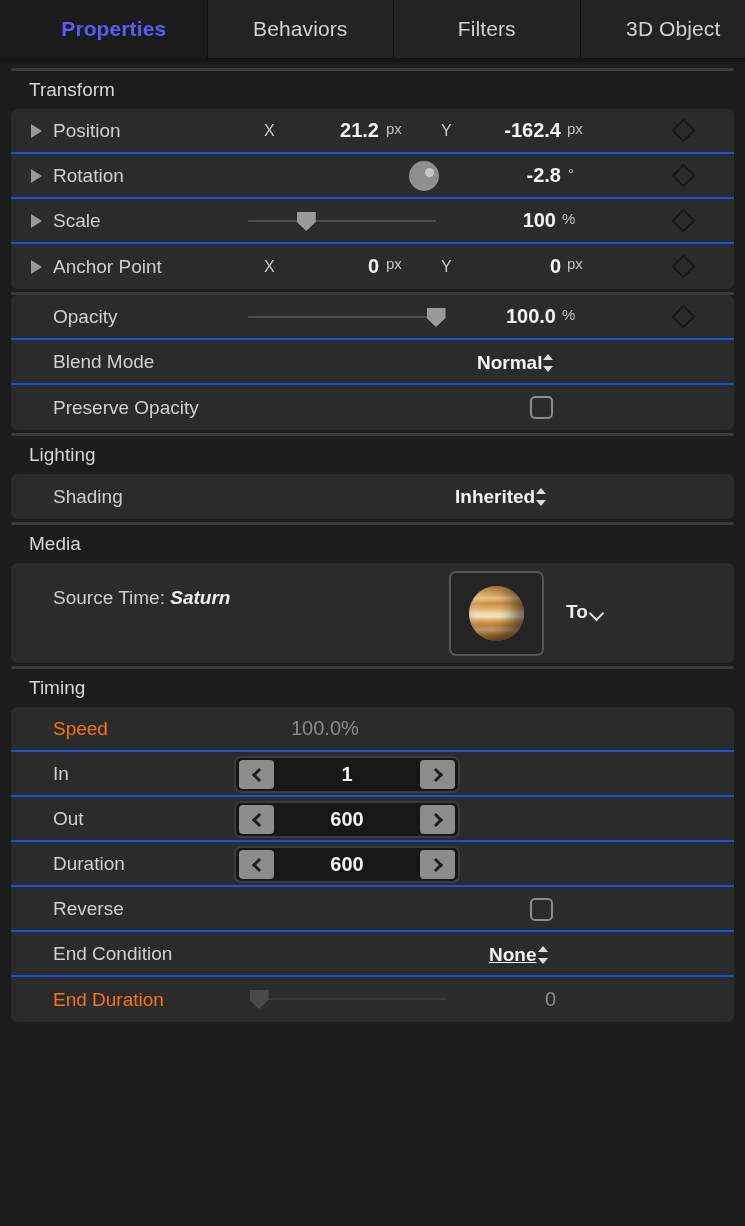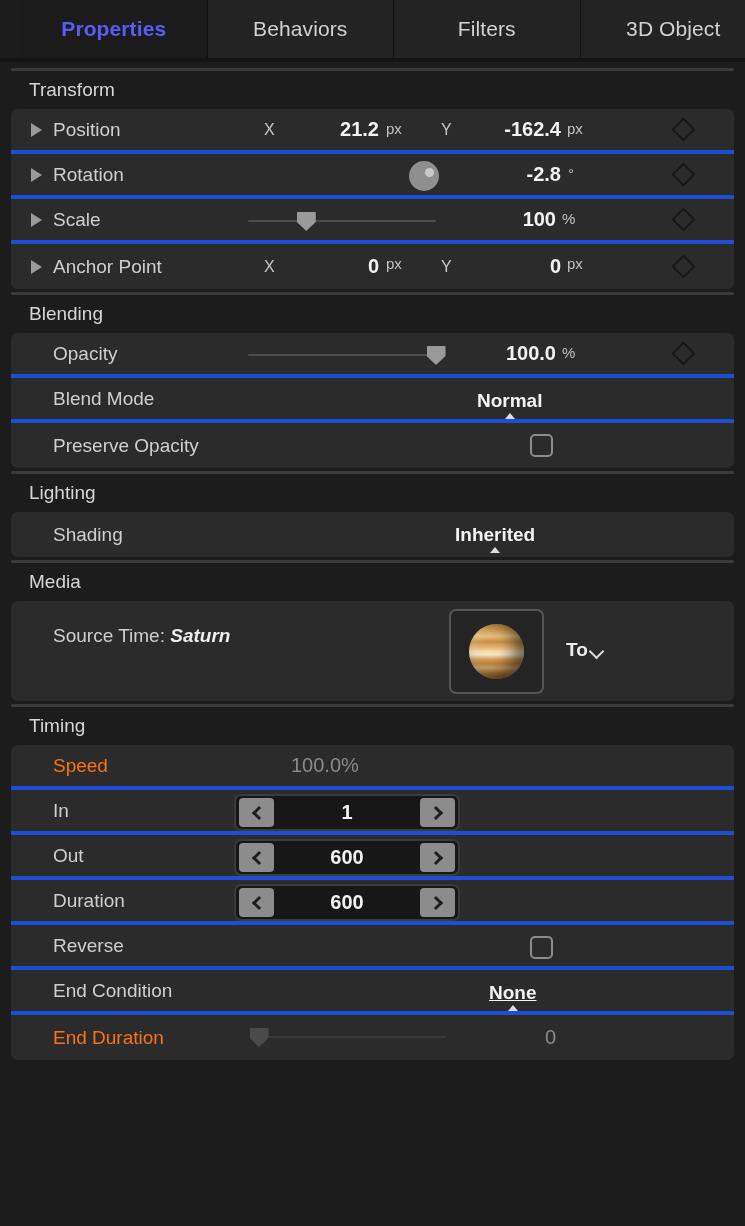--- a/index.html
+++ b/index.html
@@ -83,21 +83,21 @@
     margin: 0 11px;
     border-radius: 7px;
     overflow: hidden;
     background: #2b2b2b;
   }
 
   .row {
     position: relative;
     height: 45px;
     background: #2b2b2b;
-    border-bottom: 4px solid #1d4ed8;
+    border-bottom: 2px solid #1d4ed8;
     display: flex;
     align-items: center;
   }
   .row:last-child { border-bottom: none; }
 
   .row.tall { height: 100px; align-items: flex-start; }
 
   .disclosure {
     position: absolute;
     left: 20px;
@@ -138,21 +138,20 @@
   }
 
   
   .popup {
     position: absolute;
     display: flex;
     align-items: center;
     font-size: 19px;
     font-weight: bold;
     color: #f2f2f2;
-    flex-direction: column;
   }
   .popup .updown {
     display: inline-block;
     width: 12px;
     height: 20px;
     position: relative;
   }
   .popup .updown::before,
   .popup .updown::after {
     content: "";
@@ -417,23 +416,20 @@
         <span class="unit" style="left:375px; top:11px;">px</span>
         <span class="axis" style="left:430px;">Y</span>
         <span class="value" style="left:440px; width:110px;">0</span>
         <span class="unit" style="left:556px; top:11px;">px</span>
         <span class="kf"></span>
       </div>
     </div>
 
     <div class="sep"></div>
 
-    <div class="section-title">
-      <span>Blending</span>
-    </div>
 
     <div class="group">
 
       <div class="row">
         <span class="label">Opacity</span>
         <span class="slider" style="left:237px; top:12px; width:188px;">
           <span class="track"></span>
           <span class="knob" style="left:100%;"></span>
         </span>
         <span class="value" style="left:420px; width:125px;">100.0</span>

